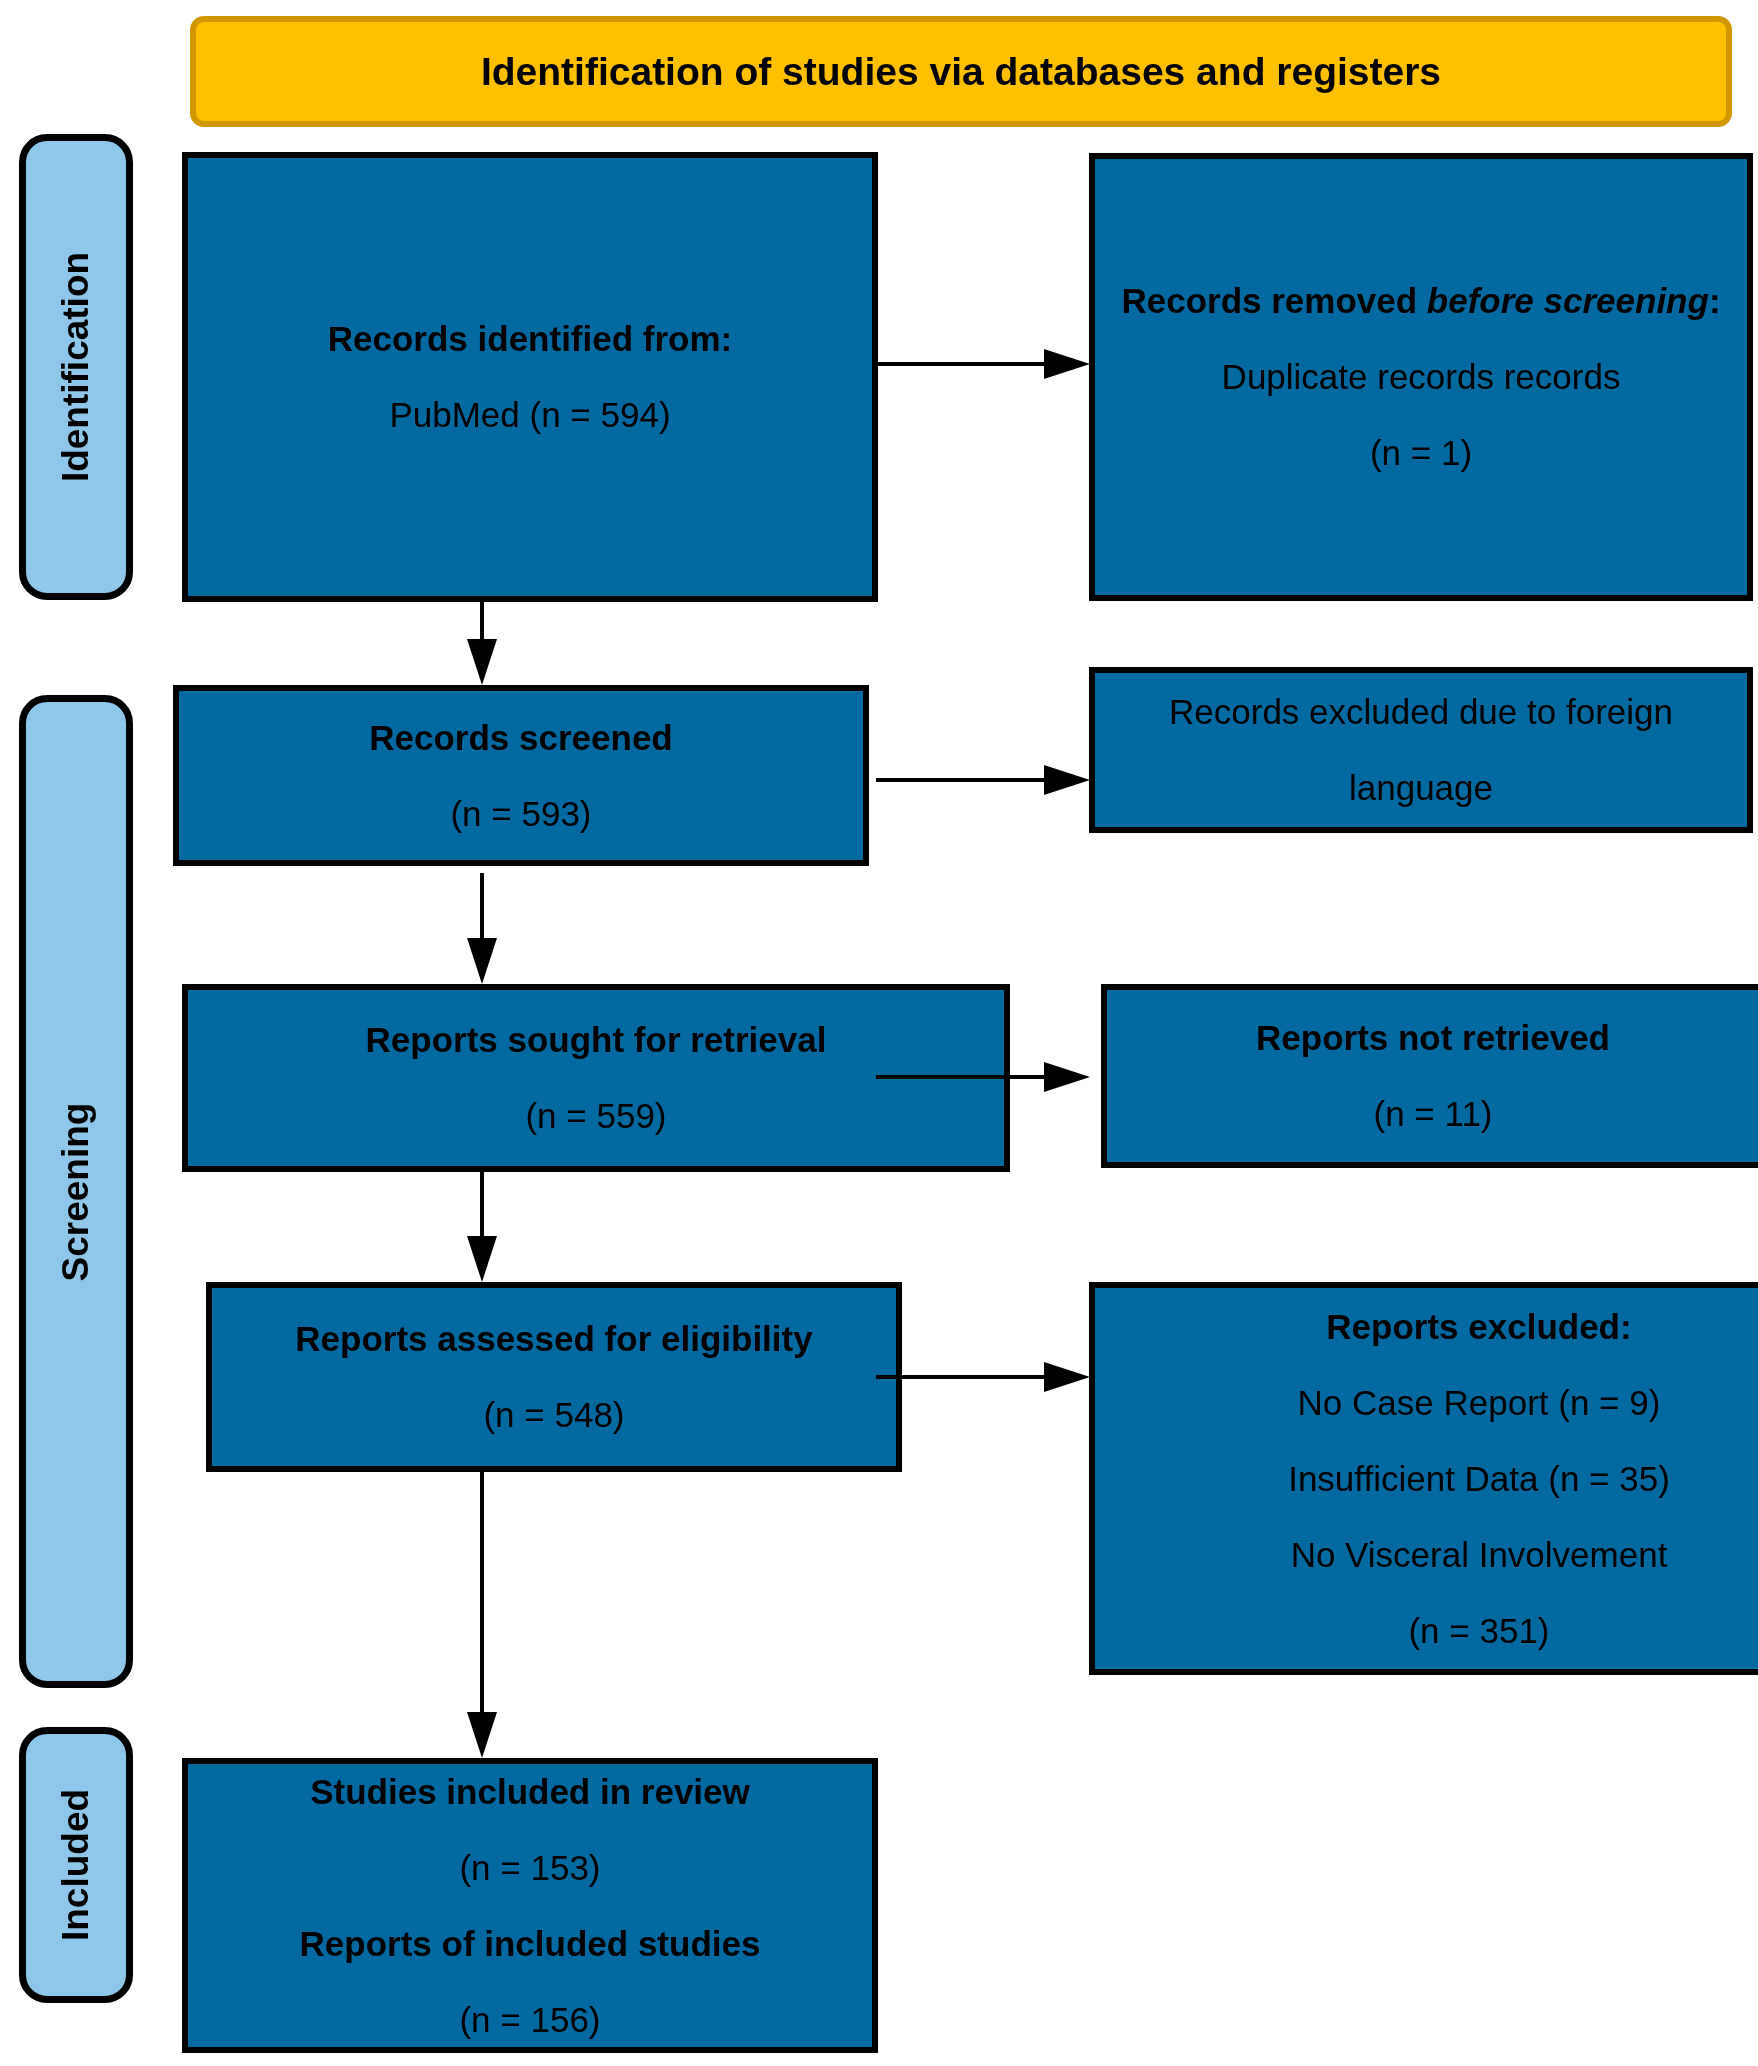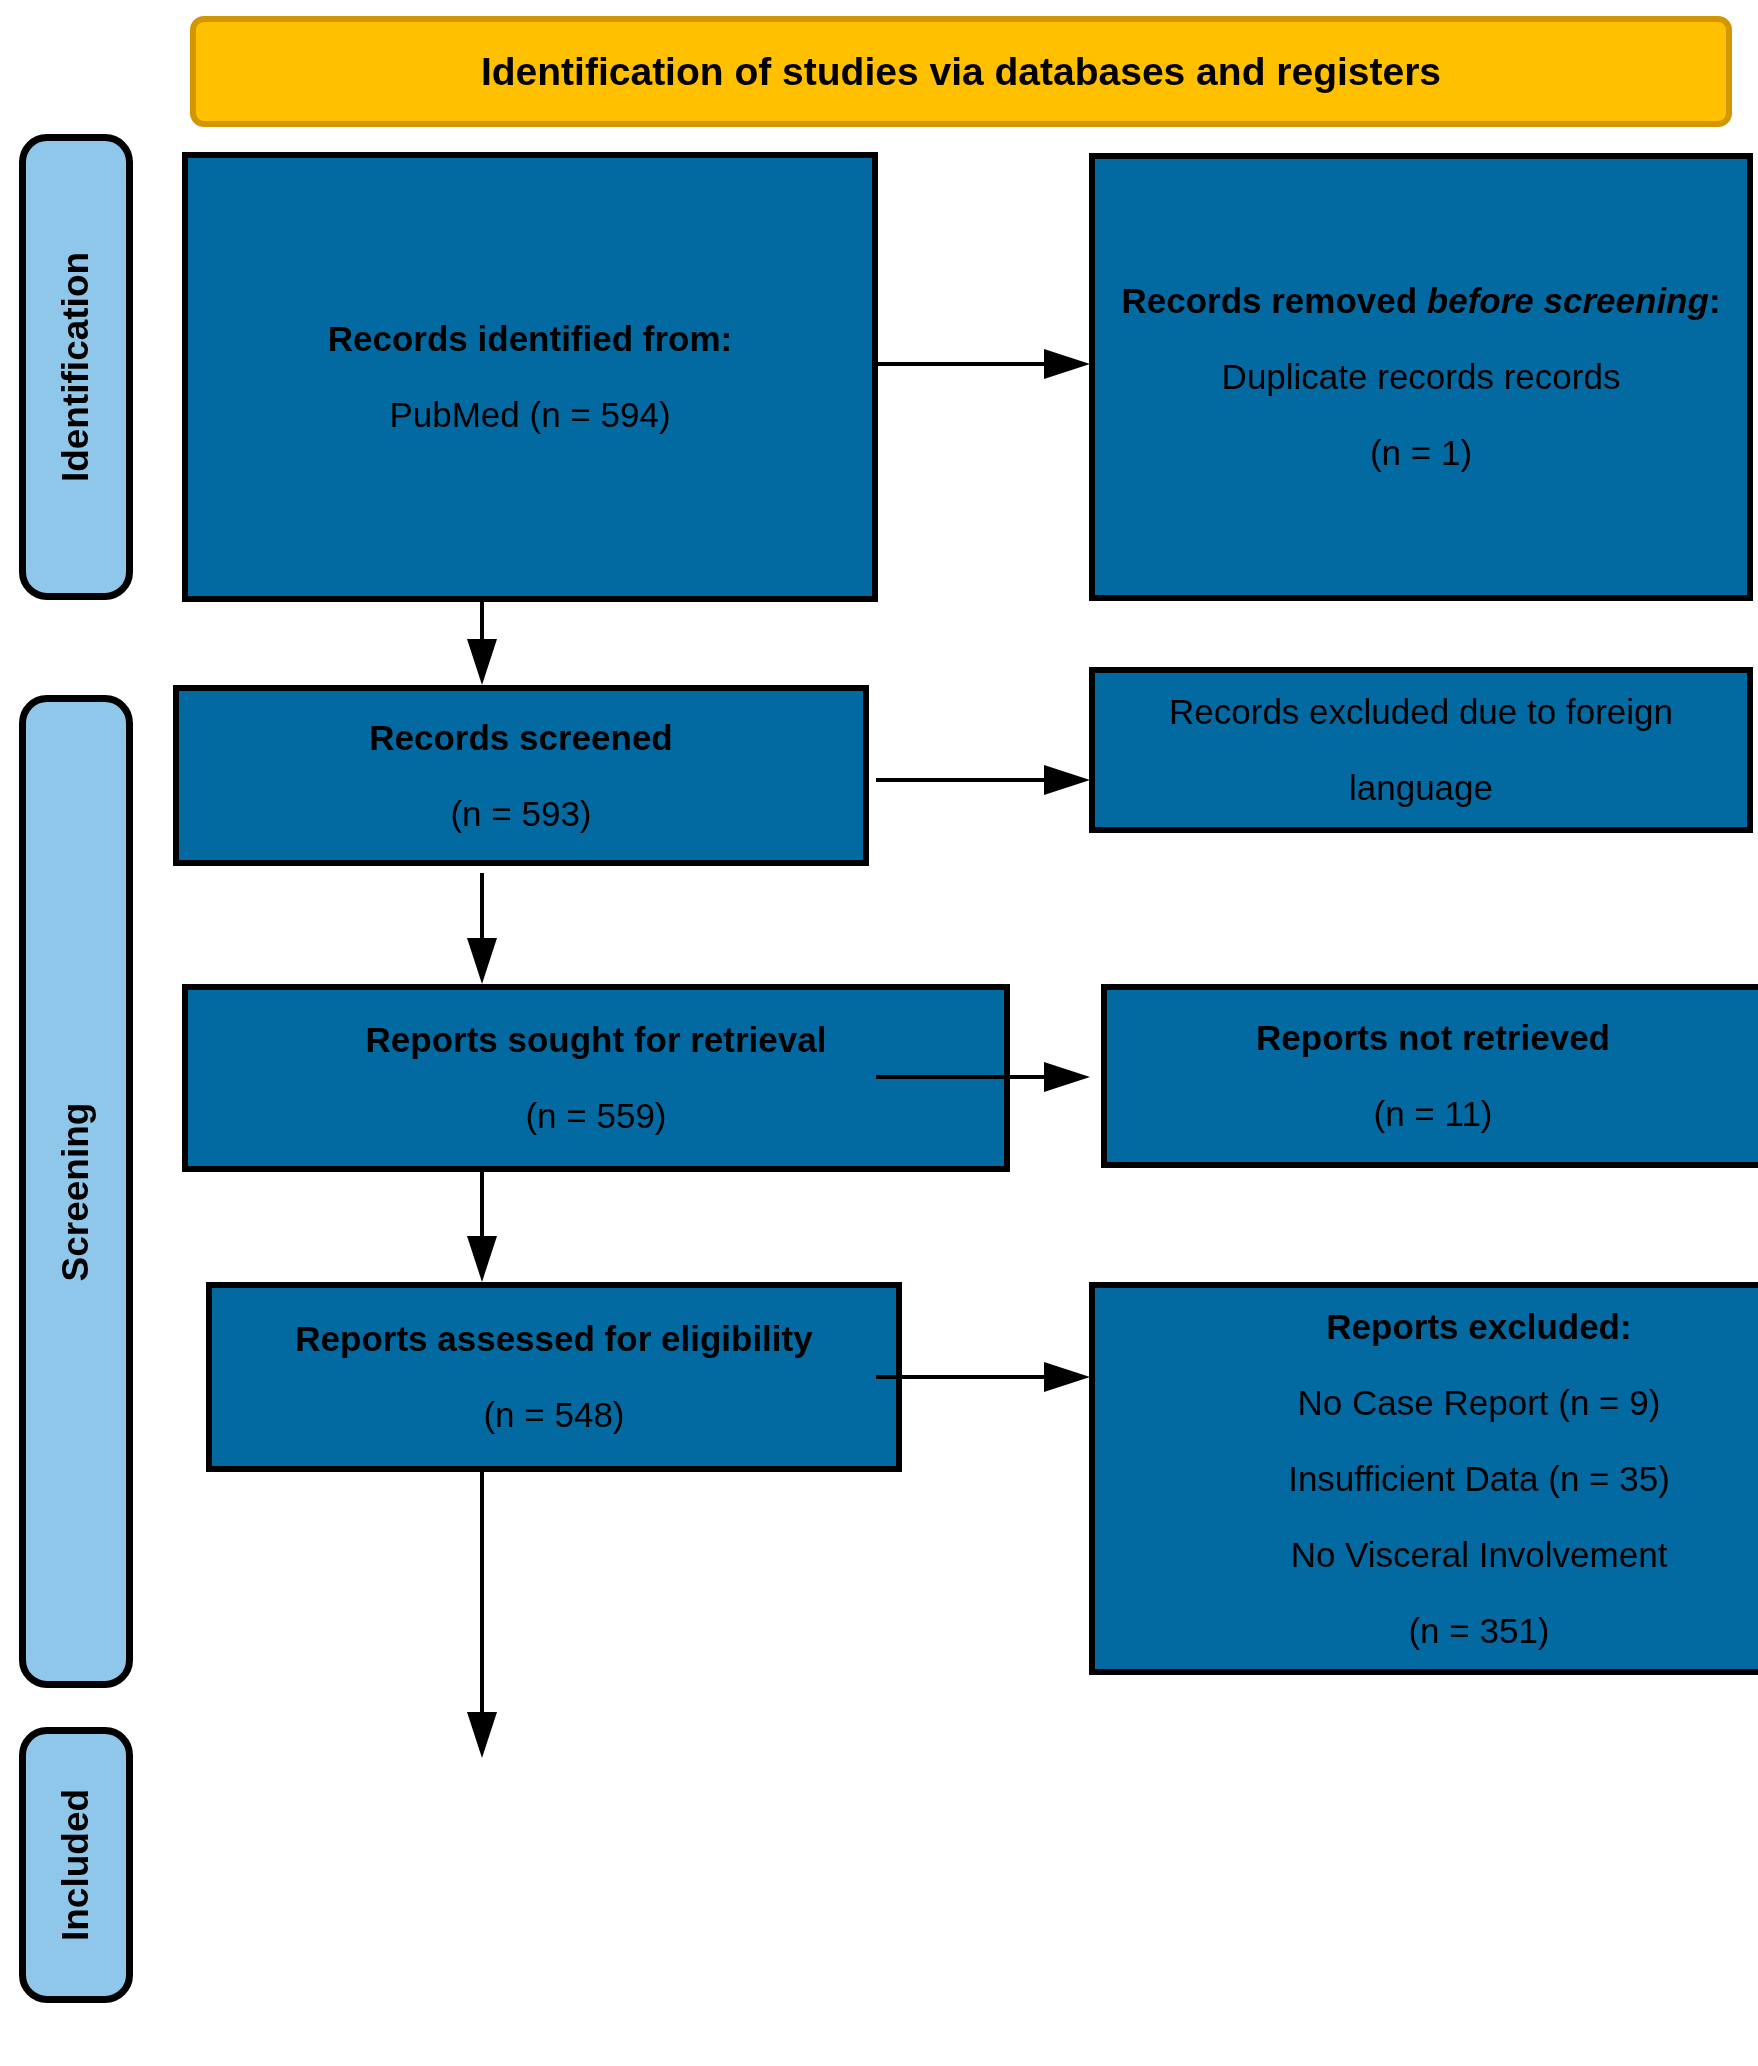--- a/index.html
+++ b/index.html
@@ -83,20 +83,26 @@
   <div class="flowbox" style="left:182px;top:984px;width:828px;height:188px;">
     <div class="line bold">Reports sought for retrieval</div>
     <div class="line">(n = 559)</div>
   </div>
 
   <div class="flowbox" style="left:182px;top:1282px;width:696px;height:190px;margin-left:24px;">
     <div class="line bold">Reports assessed for eligibility</div>
     <div class="line">(n = 548)</div>
   </div>
 
+  <div class="flowbox" style="left:182px;top:1758px;width:696px;height:295px;">
+    <div class="line bold">Studies included in review</div>
+    <div class="line">(n = 153)</div>
+    <div class="line bold">Reports of included studies</div>
+    <div class="line">(n = 156)</div>
+  </div>
 
   <div class="flowbox" style="left:1089px;top:153px;width:664px;height:448px;">
     <div class="line bold"><span>Records removed </span><span class="italic">before screening</span><span>:</span></div>
     <div class="line">Duplicate records records</div>
     <div class="line">(n = 1)</div>
   </div>
 
   <div class="flowbox" style="left:1089px;top:654px;width:664px;height:166px;margin-top:13px;">
     <div class="line">Records excluded due to foreign language</div>
   </div>

